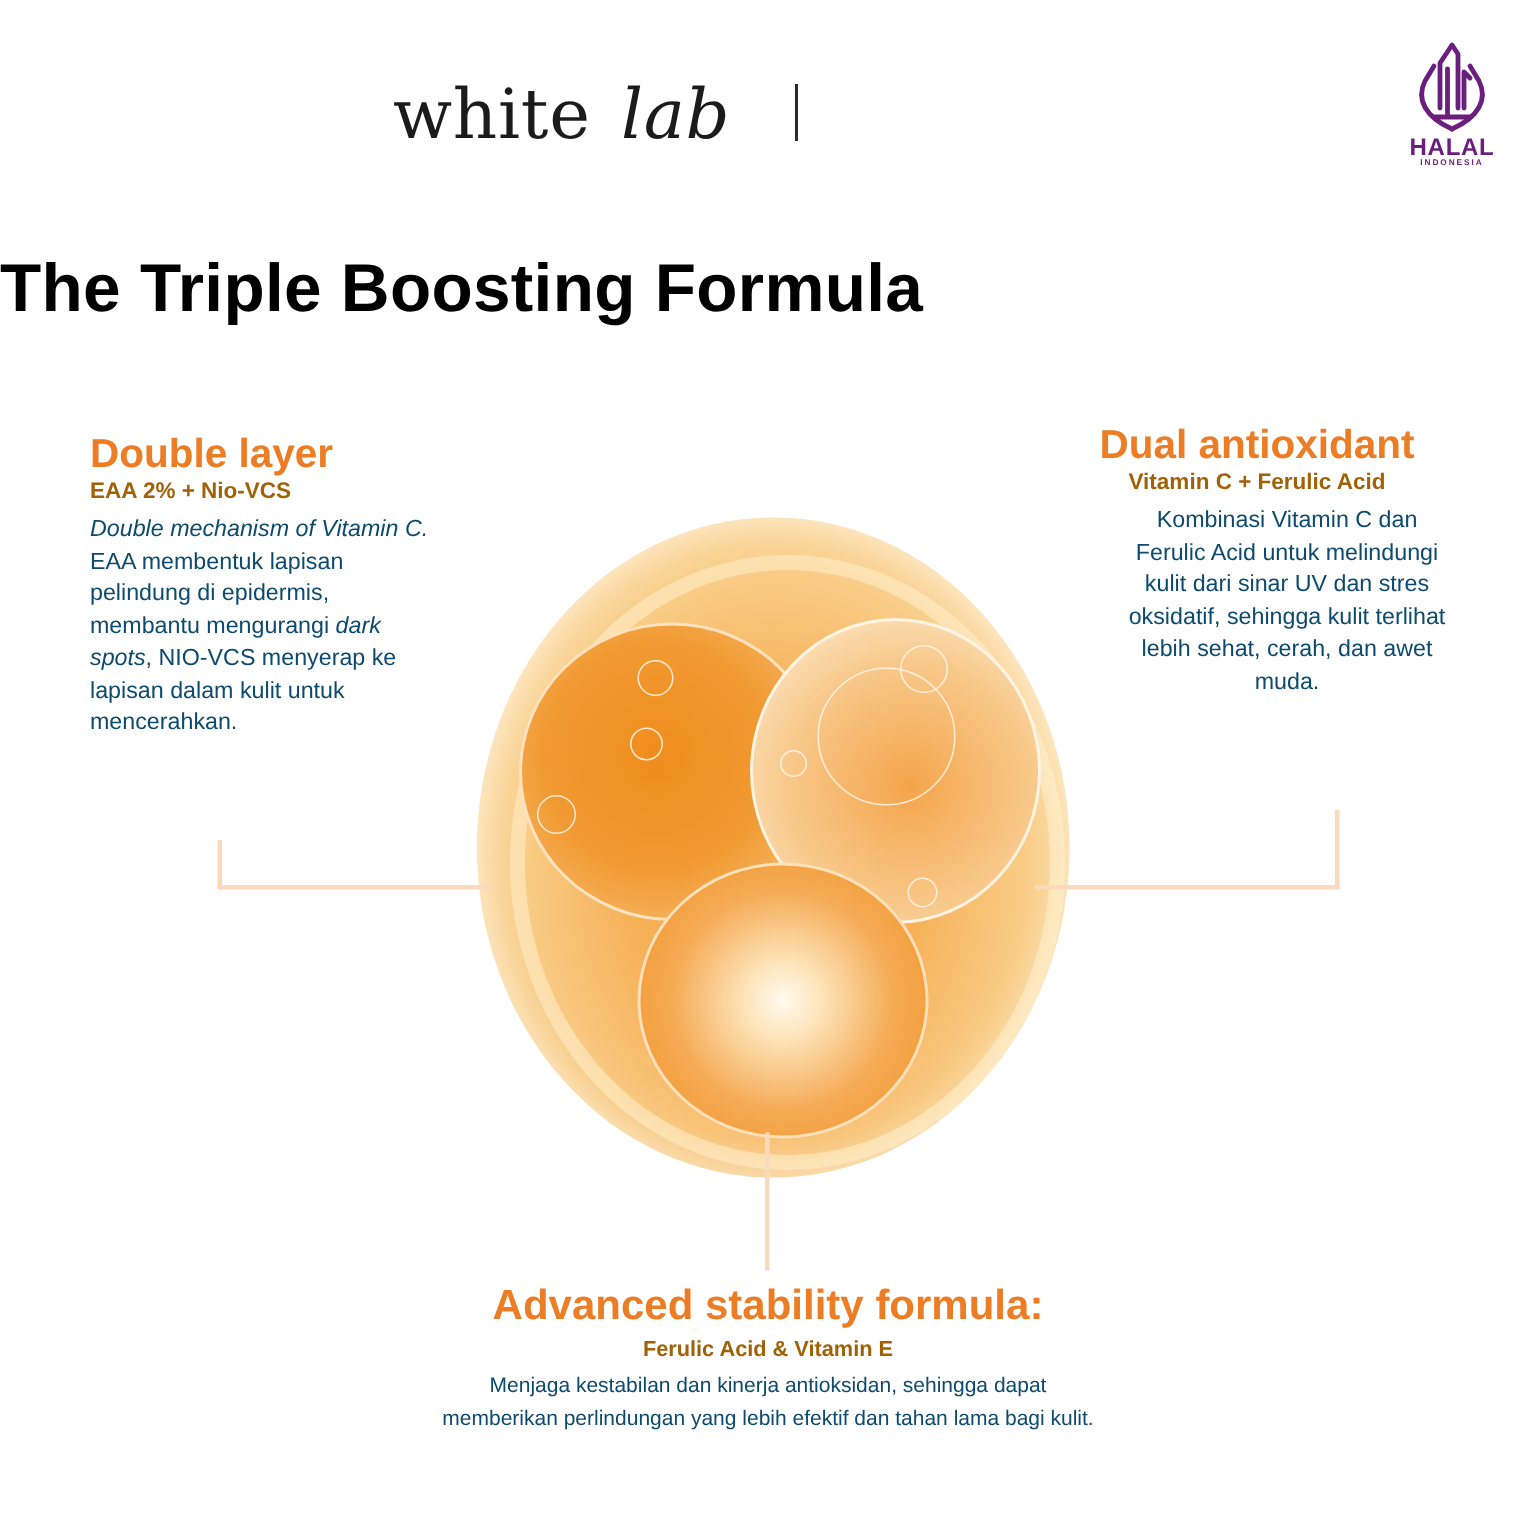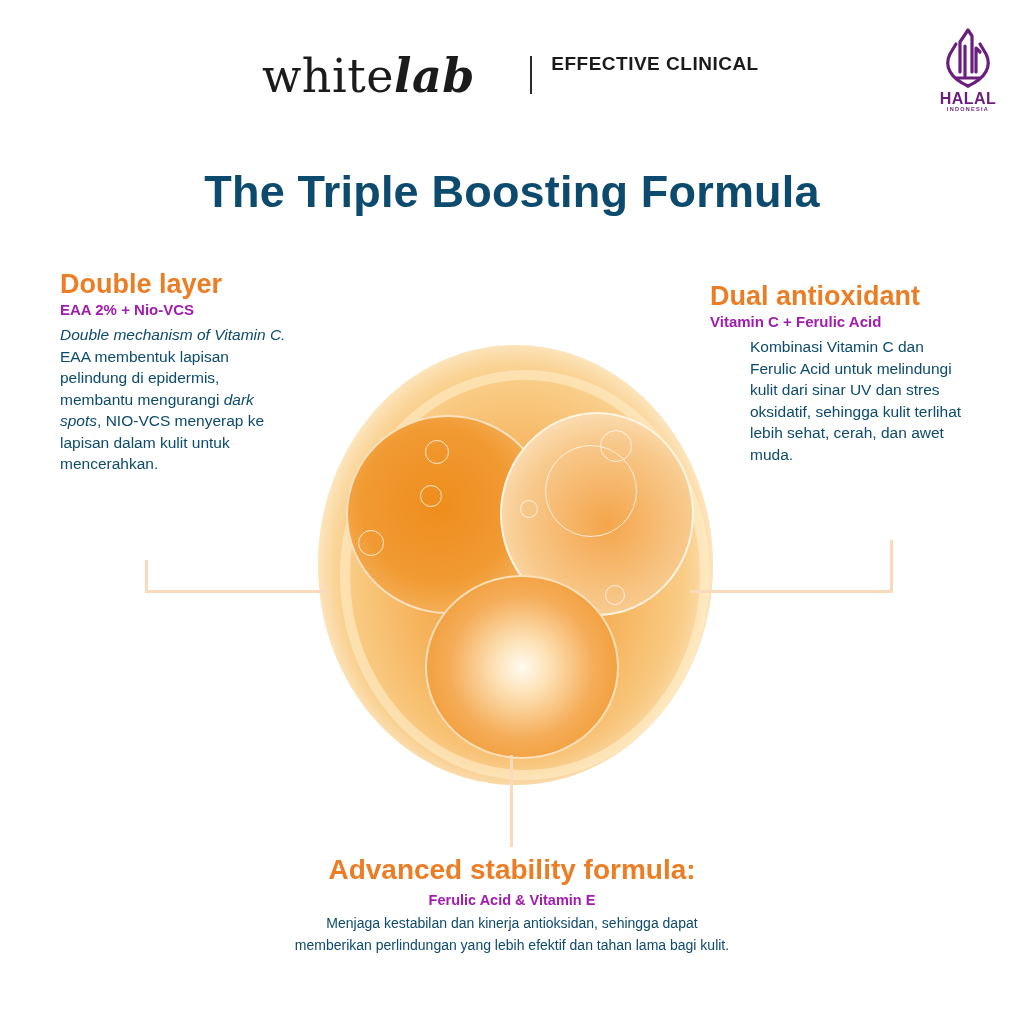--- a/index.html
+++ b/index.html
@@ -7,45 +7,45 @@
     width: 1024px; height: 1024px; background: #ffffff; position: relative; overflow: hidden;
     font-family: "Liberation Sans", "DejaVu Sans", sans-serif; color: #1a1a1a;
   }
   .abs { position: absolute; }
 
   
   .brand-logo {
     left: 262px; top: 46px; font-family: "DejaVu Serif", "Liberation Serif", serif;
     font-size: 46px; letter-spacing: 0.5px; color: #1b1b1b; line-height: 60px;
   }
-  .brand-logo .lab { font-weight: bold; font-style: italic; }
+  .brand-logo .lab { font-weight: normal; font-style: italic; margin-left: 20px; }
   .header-divider { left: 530px; top: 56px; width: 2px; height: 38px; background: #2a2a2a; }
   .tagline {
     left: 540px; top: 52px; width: 230px; text-align: center;
     font-weight: bold; font-size: 19px; line-height: 24px; letter-spacing: 0.5px; color: #1b1b1b;
   }
 
   
   .halal { left: 938px; top: 26px; width: 60px; height: 95px; }
   .halal-text { position: absolute; left: -4px; top: 64px; width: 68px; text-align: center; color: #6b1f7d; font-weight: bold; font-size: 16px; letter-spacing: 0.5px; }
   .halal-sub { position: absolute; left: -6px; top: 80px; width: 72px; text-align: center; color: #6b1f7d; font-weight: bold; font-size: 5.5px; letter-spacing: 1.3px; }
 
   
   .main-title {
-    left: 0; top: 162px; width: 1024px; text-align: center;
-    font-weight: bold; font-size: 45px; color: #0c4a6e; line-height: 60px; letter-spacing: 0.2px;
+    left: 0; top: 162px; width: 1024px; 
+    font-weight: bold; font-size: 45px; color: #000000; line-height: 60px; letter-spacing: 0.2px;
   }
 
   
   .h-orange { color: #ec7d24; font-weight: bold; font-size: 27px; line-height: 32px; }
-  .sub-black { font-weight: bold; font-size: 15px; line-height: 20px; color: #a21caf; }
+  .sub-black { font-weight: bold; font-size: 15px; line-height: 20px; color: #a16207; }
   .body-text { font-size: 15.5px; line-height: 21.5px; color: #0c4a6e; }
 
-  .left-block { left: 60px; top: 268px; width: 230px; }
-  .right-block { left: 710px; top: 280px; width: 256px; text-align: left; }
+  .left-block { left: 60px; top: 286px; width: 230px; }
+  .right-block { left: 710px; top: 280px; width: 256px; text-align: center; }
   .right-block .body-text { padding-left: 40px; }
 
   .bottom-block { left: 160px; top: 852px; width: 704px; text-align: center; }
   .bottom-block .h-orange { font-size: 28px; line-height: 36px; }
   .bottom-block .sub-black { font-size: 14.5px; line-height: 20px; margin-top: 2px; }
   .bottom-block .body-text { font-size: 14px; line-height: 22px; margin-top: 2px; }
 
   
   .connector { border-color: #fbd9bd; border-style: solid; }
   .conn-left { left: 145px; top: 560px; width: 180px; height: 30px; border-width: 0 0 3px 3px; }
@@ -80,21 +80,20 @@
     border: 2px solid rgba(255,240,215,0.8);
   }
   .mini { position: absolute; border-radius: 50%; border: 1.5px solid rgba(255,248,235,0.85); }
 </style>
 </head>
 <body>
 
 <div class="abs brand-logo"><span>white</span><span class="lab">lab</span></div>
 <div class="abs header-divider"></div>
 <div class="abs tagline">
-  <div>EFFECTIVE CLINICAL</div>
 </div>
 
 <div class="abs halal">
   <svg width="60" height="64" viewBox="0 0 60 64">
     <g fill="none" stroke="#6b1f7d" stroke-width="3.2" stroke-linejoin="round" stroke-linecap="round">
       <path d="M30 60 C12 52 6 40 12 28 L18 18"></path>
       <path d="M30 60 C48 52 54 40 48 28 L42 18"></path>
       <path d="M22 46 L22 16 L30 4 L34 10 L34 46"></path>
       <path d="M27 50 L27 20"></path>
       <path d="M38 46 L38 22 L42 26"></path>

